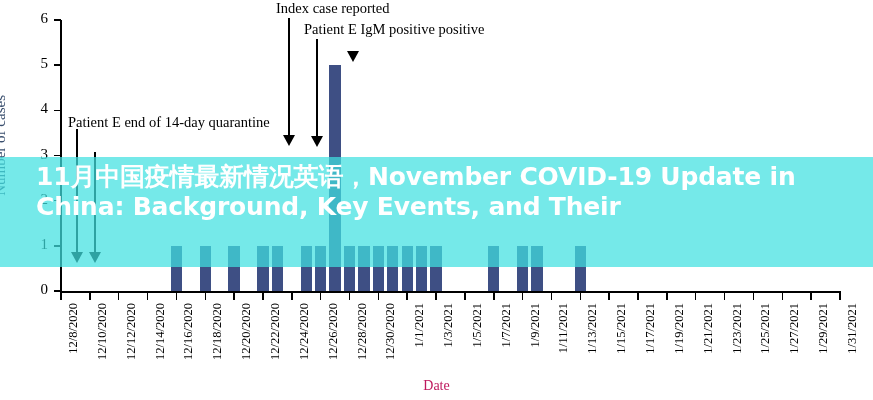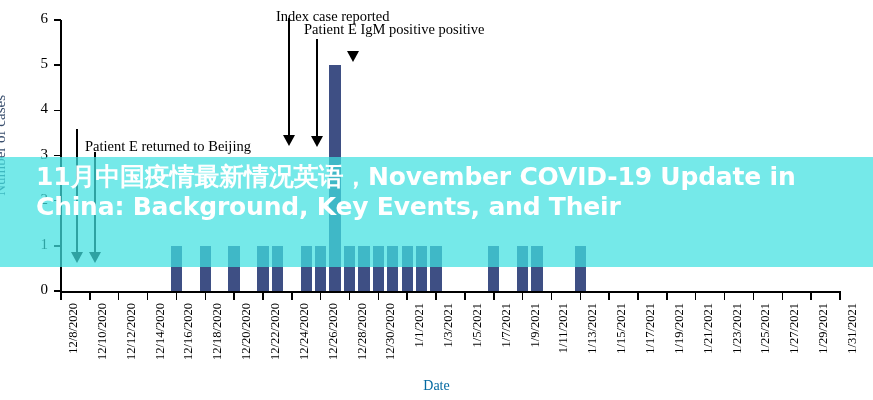--- a/index.html
+++ b/index.html
@@ -92,21 +92,21 @@
     transform: rotate(-90deg) translateX(-100%);
     font-family: "Liberation Serif", serif;
   }
   .x-axis-title {
     position: absolute;
     left: 0;
     top: 378px;
     width: 873px;
     text-align: center;
     font-size: 14px;
-    color: #0369a1;
+    color: #be185d;
     font-family: "Liberation Serif", serif;
   }
 
   
   .annot-text {
     position: absolute;
     font-size: 14.5px;
     color: #000;
     white-space: nowrap;
     font-family: "Liberation Serif", serif;
@@ -258,33 +258,33 @@
       <div class="xtick" style="left: 781.546px;"></div>
       <div class="xtick-label" style="left: 787.296px;">1/27/2021</div>
       <div class="xtick" style="left: 810.398px;"></div>
       <div class="xtick-label" style="left: 816.148px;">1/29/2021</div>
       <div class="xtick" style="left: 839.25px;"></div>
       <div class="xtick-label" style="left: 845px;">1/31/2021</div>
     </div>
 
   <div class="x-axis-title">Date</div>
 
-  <div class="annot-text" style="left:276px; top:8px;">Index case reported</div>
+  <div class="annot-text" style="left:276px; top:0px;">Index case reported</div>
   <div class="annot-arrow" style="left:288px; top:18px; height:120px;"></div>
   <div class="annot-head" style="left:283px; top:135px;"></div>
 
   <div class="annot-text" style="left:304px; top:21px;">Patient E IgM positive positive</div>
   <div class="annot-arrow" style="left:316px; top:39px; height:100px;"></div>
   <div class="annot-head" style="left:311px; top:136px;"></div>
 
   <div class="annot-head" style="left:347px; top:51px;"></div>
 
+  <div class="annot-text" style="left:68px; top:114px;">Patient E end of 14-day quarantine</div>
   <div class="annot-line-plain" style="left:76px; top:129px; height:125px;"></div>
   <div class="annot-head" style="left:71px; top:252px;"></div>
 
-  <div class="annot-text" style="left:85px; top:138px;">Patient E returned to Beijing</div>
   <div class="annot-line-plain" style="left:94px; top:152px; height:103px;"></div>
   <div class="annot-head" style="left:89px; top:252px;"></div>
 
   <div class="overlay"></div>
   <div class="overlay-text">11月中国疫情最新情况英语，November COVID-19 Update in China: Background, Key Events, and Their</div>
 
 </div>
 
 </body></html>

